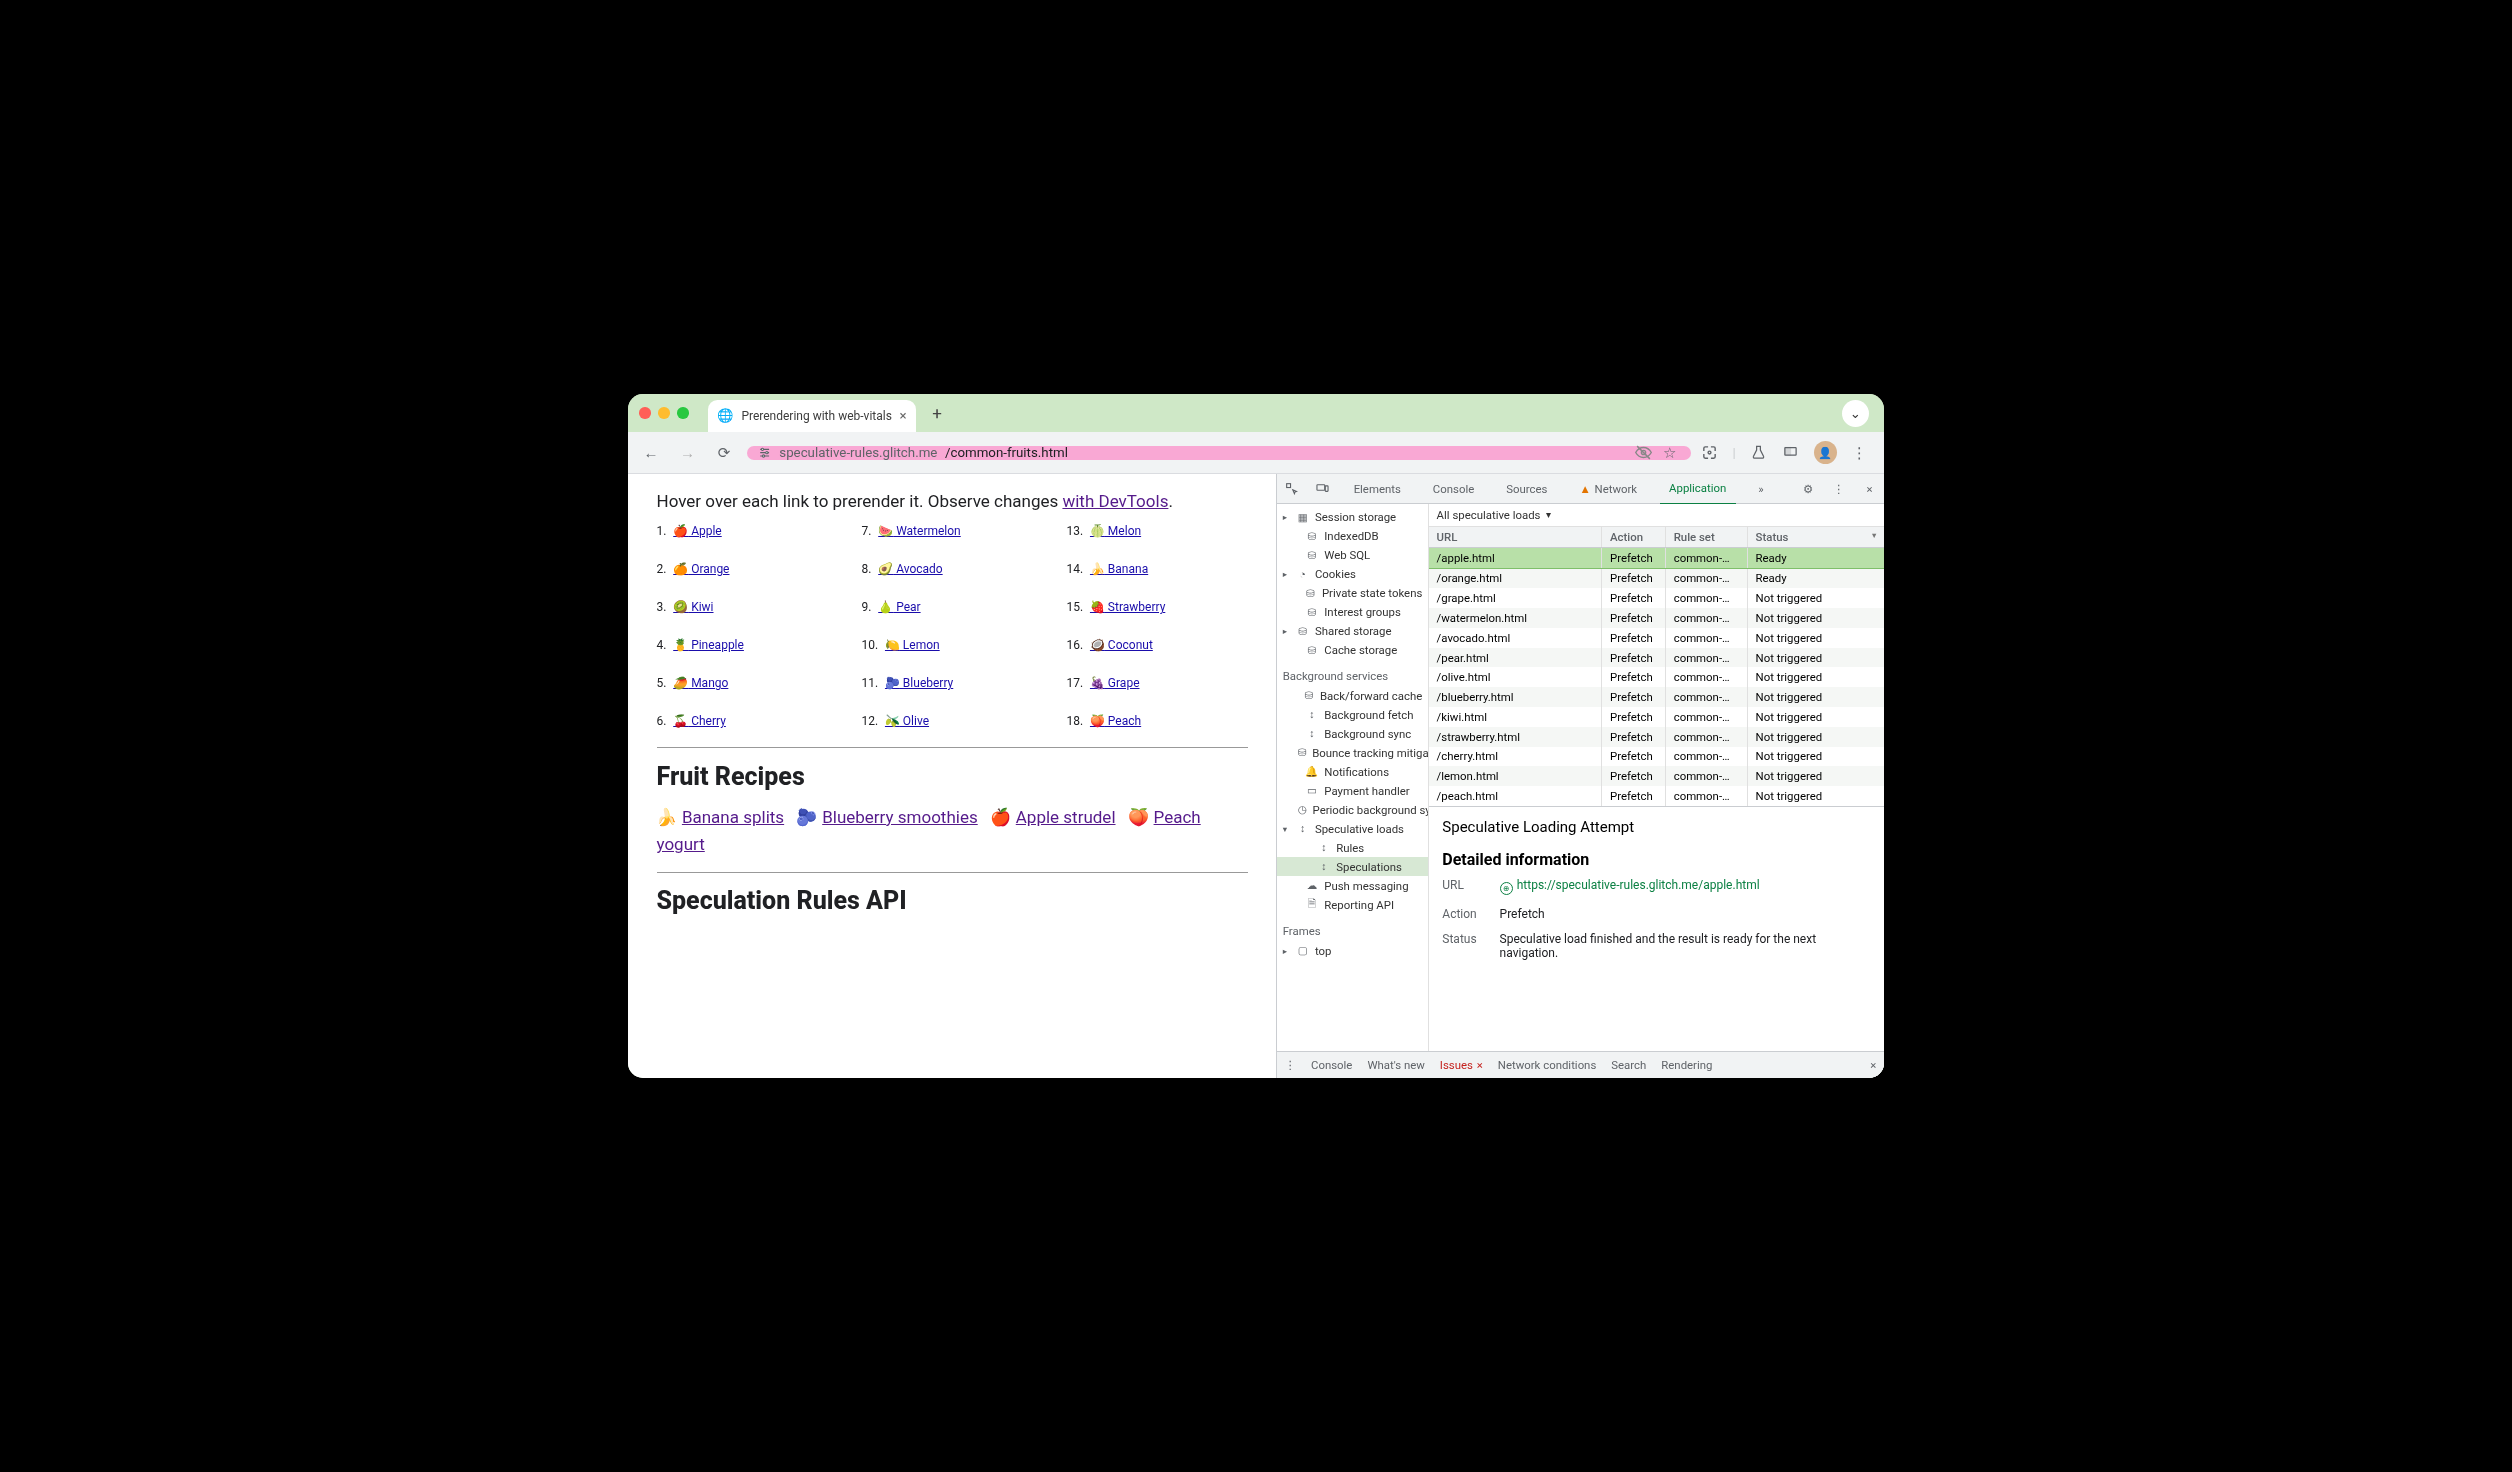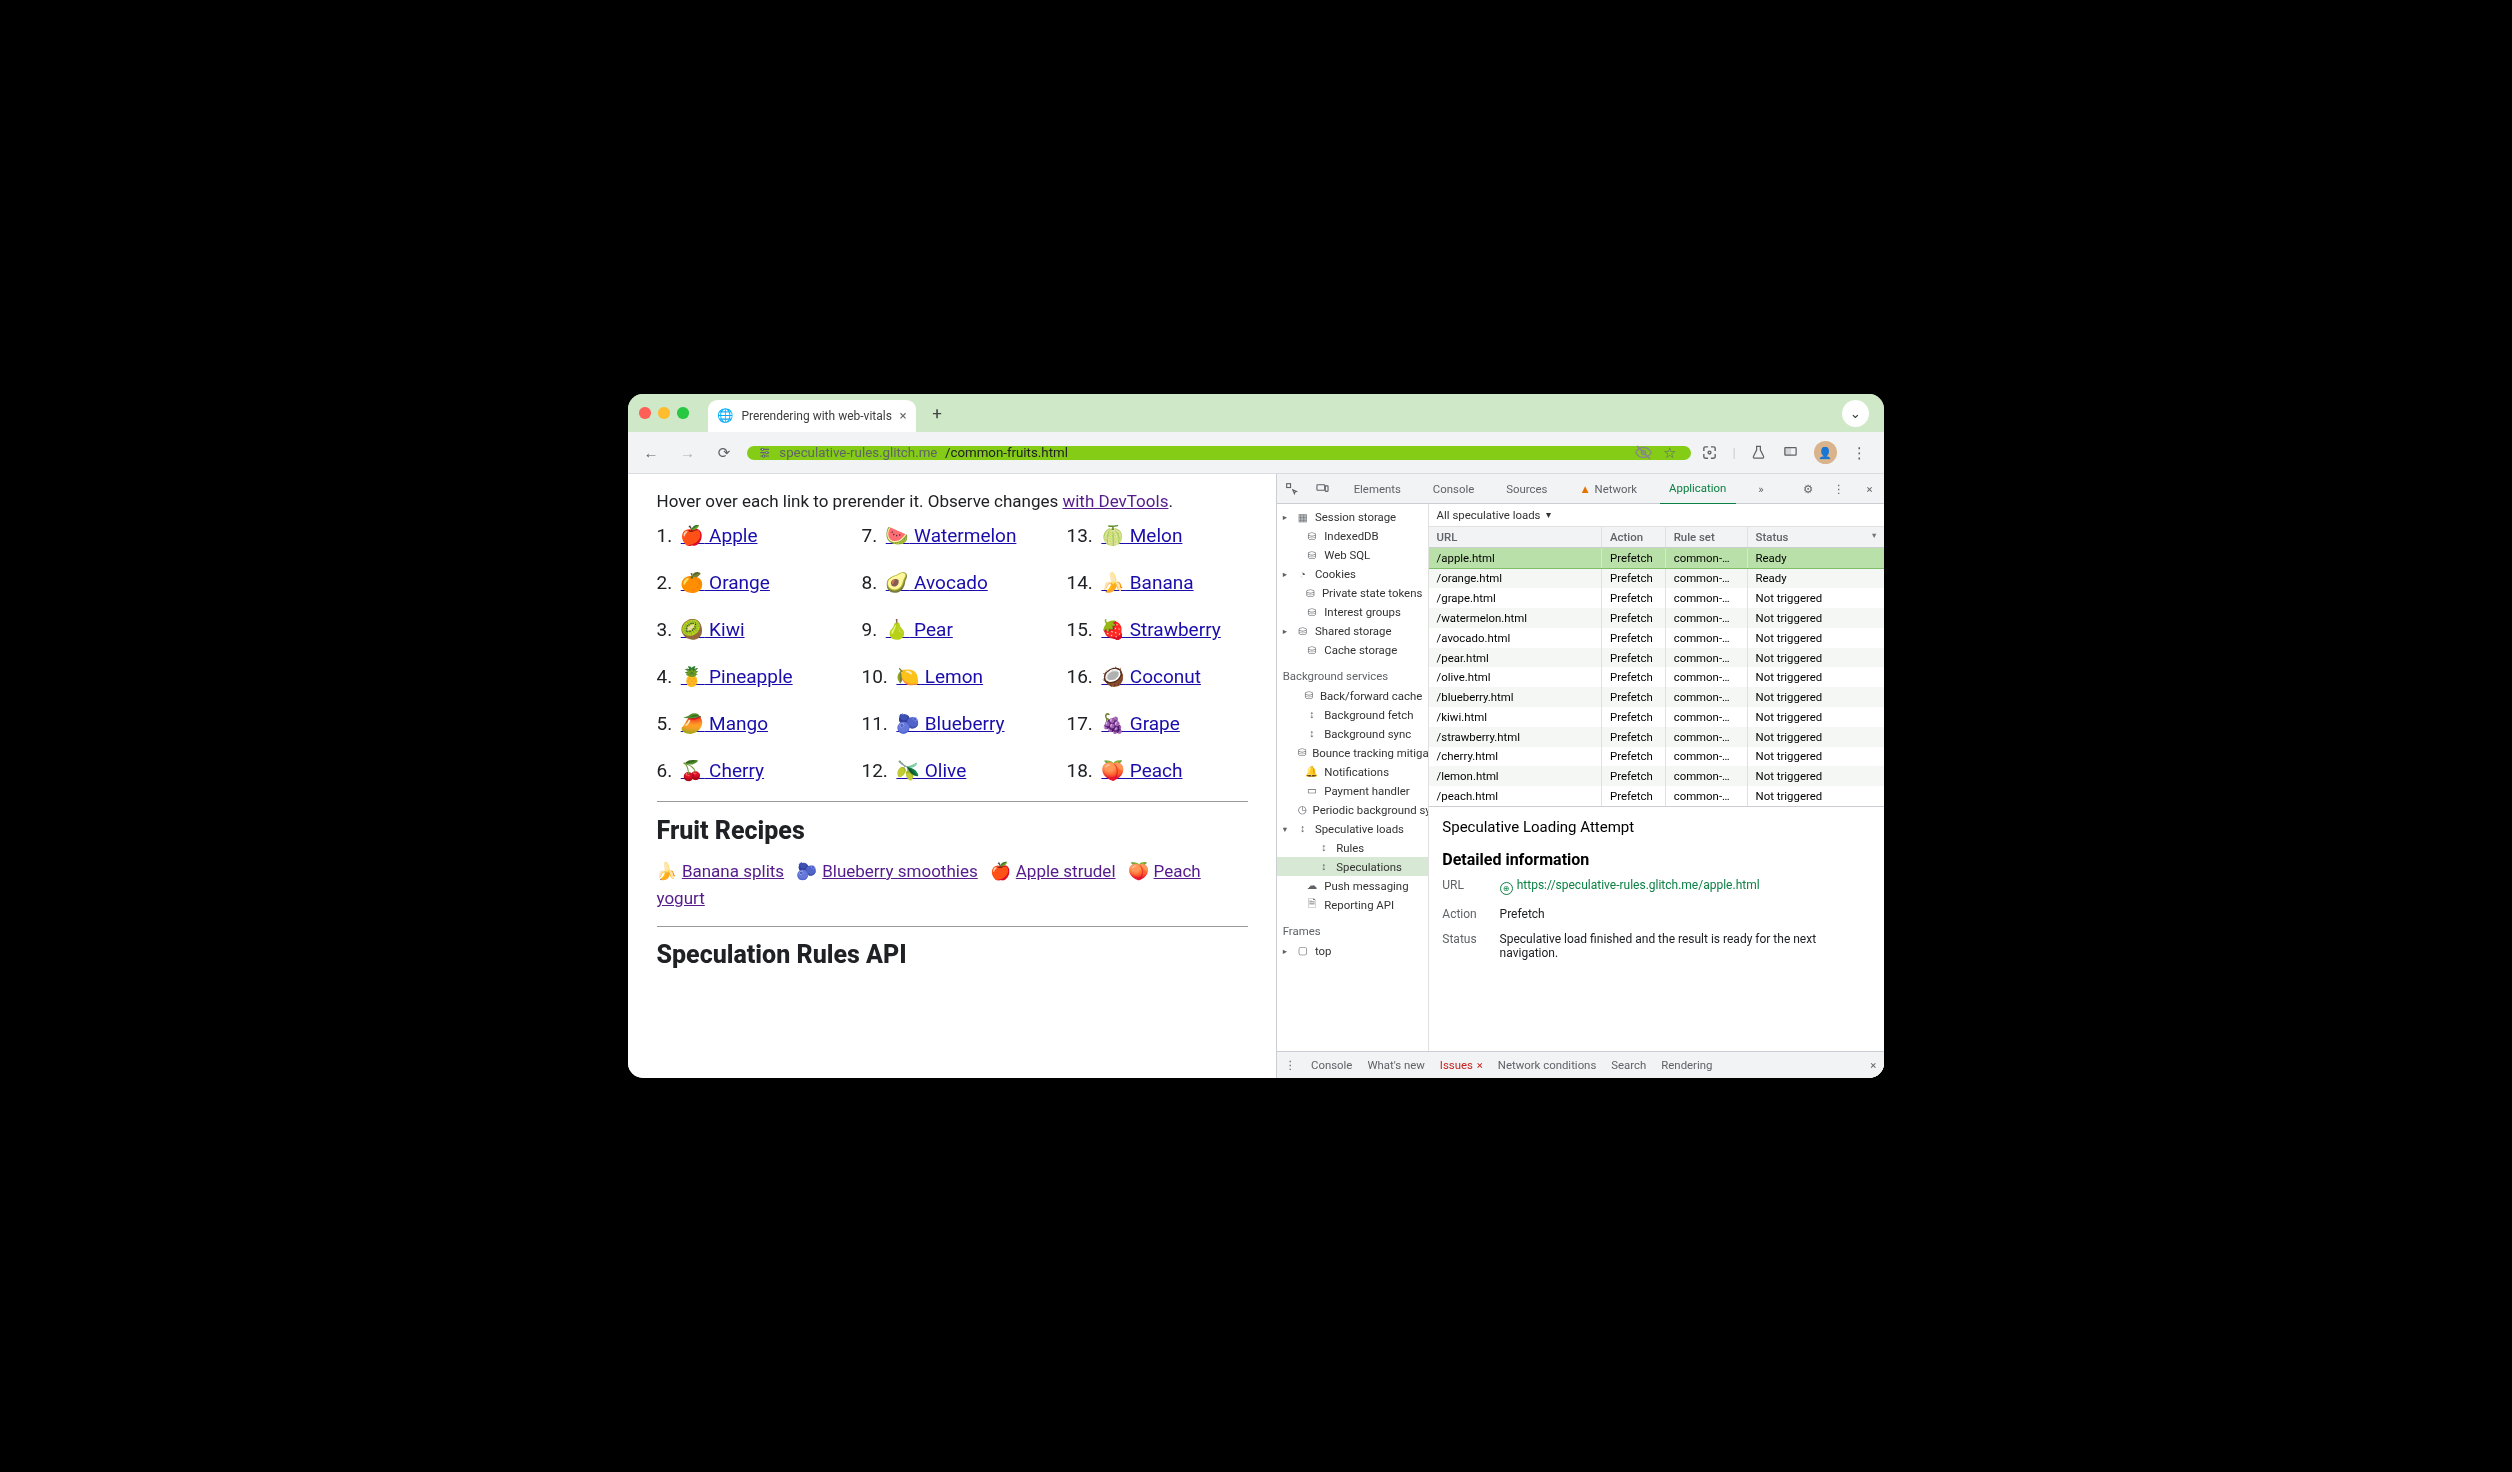--- a/index.html
+++ b/index.html
@@ -51,40 +51,40 @@
   .spacer { flex: 1; }
   .chevron-btn { width:27px; height:27px; border-radius:50%; background:#fff; display:flex; align-items:center; justify-content:center; font-size:13.3px; color:#333; cursor:pointer; margin-right:3.8px;}
   .toolbar {
     height: 42px; background: #f1f3f4;
     display: flex; align-items: center; padding: 0 9.5px; gap: 9.5px;
     border-bottom: 1px solid #dadce0;
   }
   .tbtn { width:27px; height:27px; display:flex; align-items:center; justify-content:center; color:#5f6368; cursor:pointer; font-size:15px; border-radius:50%; }
   .tbtn.disabled { color:#b0b0b0; }
   .addrbar {
-    flex:1; height:14px; background:#84cc16; border-radius:15px;
+    flex:1; height:14px; background:#f9a8d4; border-radius:15px;
     display:flex; align-items:center; padding:0 11.4px; gap:7.6px; color:#3c4043; font-size:13.3px;
   }
   .addrbar .tune { font-size:12.4px; color:#5f6368; }
   .addrbar .url-dim { color:#5f6368; }
   .addrbar .url-bold { color:#202124; }
   .right-icons { display:flex; align-items:center; gap:13.3px; padding-right:5.7px; }
   .avatar { width:23px; height:23px; border-radius:50%; background:#d9b38c; display:flex; align-items:center; justify-content:center; font-size:11.4px; color:#fff;}
   .ricon { width:19px; height:19px; color:#5f6368; display:flex; align-items:center; justify-content:center; font-size:15px; cursor:pointer;}
 
   .content-row { flex:1; display:flex; overflow:hidden; background:#fff;}
   .page {
     flex: 1.02; overflow:auto; padding: 17px 28.5px 28.5px 28.5px; color:#202124;
   }
   .page h1 { font-size: 38px; font-weight: 800; margin-bottom: 17px; }
   .page h2 { font-size: 25px; font-weight: 800; margin: 13.3px 0; }
   .page p { font-size: 17px; margin-bottom: 13.3px; }
   .page a { color:#1a0dab; text-decoration: underline; }
   .page a.visited { color:#551a8b; }
-  .fruit-grid { display:grid; grid-template-columns: repeat(3, 1fr); column-gap: 7.6px; row-gap: 5.7px; font-size: 19px; margin-bottom: 19px; gap: 24px;}
+  .fruit-grid { display:grid; grid-template-columns: repeat(3, 1fr); column-gap: 7.6px; row-gap: 5.7px; font-size: 12px; margin-bottom: 19px; gap: 24px;}
   .fruit-item { white-space: nowrap; }
   .fnum { margin-right: 3.8px; }
   hr.rule { border:none; border-top:1px solid #999; margin: 13.3px 0; }
   .recipes { font-size: 17px; line-height: 1.6; margin-bottom: 9.5px;}
   .recipes .emoji { text-decoration:none; display:inline-block;}
 
   .devtools {
     width: 608px; border-left:1px solid #cacdd1; display:flex; flex-direction:column; background:#f1f3f4; font-size:11.4px;
   }
   .dt-tabs {

